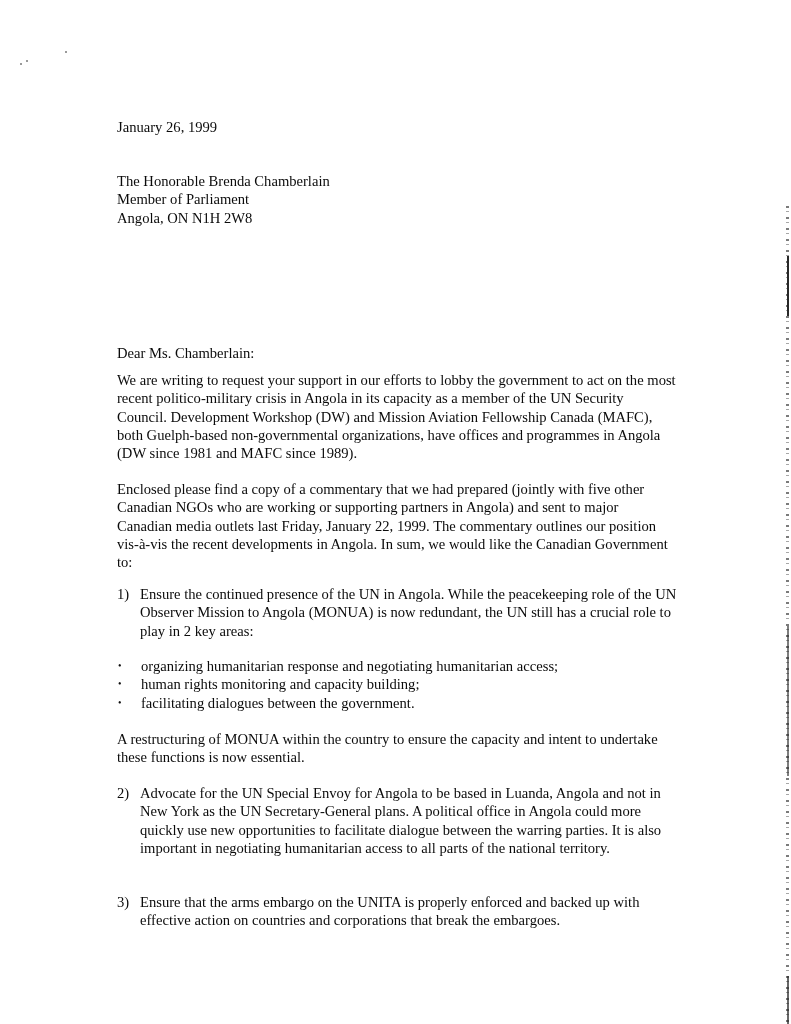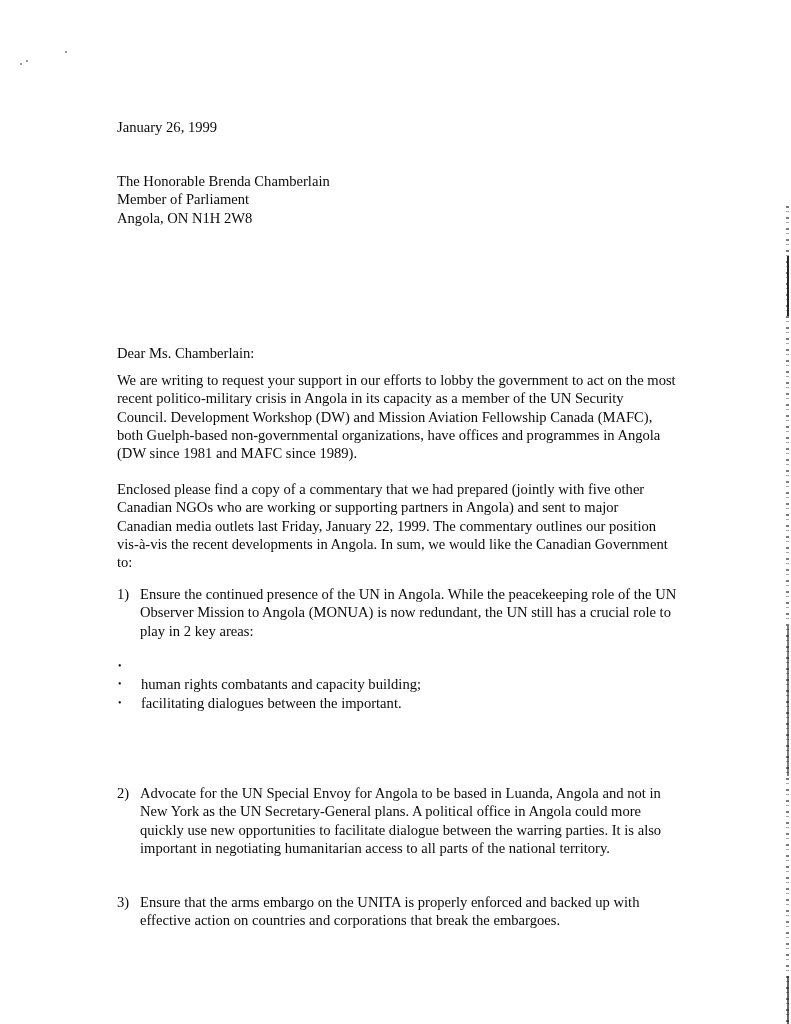--- a/index.html
+++ b/index.html
@@ -130,31 +130,33 @@
   <p class="block para2">Enclosed please find a copy of a commentary that we had prepared (jointly with five other Canadian NGOs who are working or supporting partners in Angola) and sent to major Canadian media outlets last Friday, January 22, 1999.  The commentary outlines our position vis-à-vis the recent developments in Angola.  In sum, we would like the Canadian Government to:</p>
 
   <div class="numbered item1">
     <span class="num">1)</span>
     <span class="txt">Ensure the continued presence of the UN in Angola. While the peacekeeping role of the UN Observer Mission to Angola (MONUA) is now redundant, the UN still has a crucial role to play in 2 key areas:</span>
   </div>
 
   <ul class="bullets">
     <li>
       <span class="dot">•</span>
+      <span>organizing humanitarian response and negotiating humanitarian access;</span>
     </li>
     <li>
       <span class="dot">•</span>
-      <span>human rights combatants and capacity building;</span>
+      <span>human rights monitoring and capacity building;</span>
     </li>
     <li>
       <span class="dot">•</span>
-      <span>facilitating dialogues between the important.</span>
+      <span>facilitating dialogues between the government.</span>
     </li>
   </ul>
 
+  <p class="block para3">A restructuring of MONUA within the country to ensure the capacity and intent to undertake these functions is now essential.</p>
 
   <div class="numbered item2">
     <span class="num">2)</span>
     <span class="txt">Advocate for the UN Special Envoy for Angola to be based in Luanda, Angola and not in New York as the UN Secretary-General plans. A political office in Angola could more quickly use new opportunities to facilitate dialogue between the warring parties. It is also important in negotiating humanitarian access to all parts of the national territory.</span>
   </div>
 
   <div class="numbered item3">
     <span class="num">3)</span>
     <span class="txt">Ensure that the arms embargo on the UNITA is properly enforced and backed up with effective action on countries and corporations that break the embargoes.</span>
   </div>

